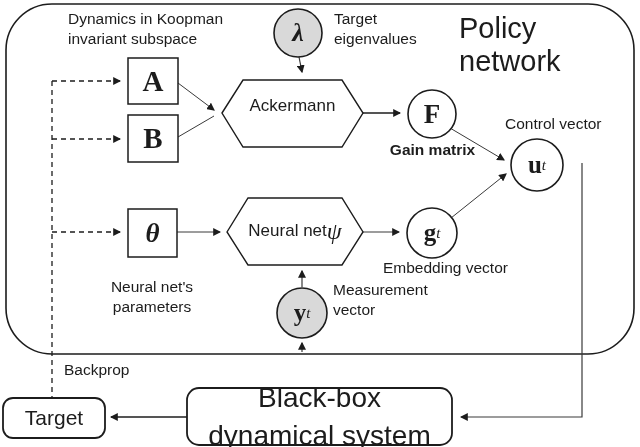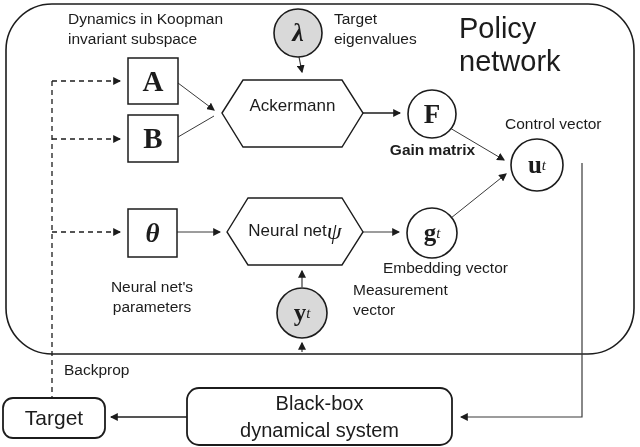--- a/index.html
+++ b/index.html
@@ -25,25 +25,25 @@
   .gain-caption{left:385px;top:140px;width:95px;text-align:center;font-weight:bold;}
   .control-caption{left:505px;top:114px;text-align:right;}
   .u-label{left:511px;top:139px;width:52px;height:52px;font-size:25px;font-weight:bold;}
   .theta-label{left:128px;top:209px;width:49px;height:48px;font-size:27px;font-weight:bold;font-style:italic;}
   .nn-label{left:227px;top:198px;width:136px;height:67px;display:flex;flex-direction:row;align-items:center;justify-content:center;line-height:1.1;}
   .nn-line1{font-size:17px;}
   .nn-line2{font-family:"Liberation Serif","DejaVu Serif",serif;font-style:italic;font-size:24px;}
   .g-label{left:407px;top:208px;width:50px;height:50px;font-size:25px;font-weight:bold;}
   .embedding-caption{left:383px;top:258px;width:150px;text-align:left;}
   .y-label{left:277px;top:288px;width:50px;height:50px;font-size:25px;font-weight:bold;}
-  .measurement-caption{left:333px;top:280px;margin-left:20px;}
+  .measurement-caption{left:333px;top:280px;}
   .params-caption{left:102px;top:260px;width:100px;text-align:center;margin-top:17px;}
   .backprop-caption{left:64px;top:360px;}
   .reward-label{left:3px;top:398px;width:102px;height:40px;font-size:21px;}
-  .blackbox-label{left:187px;top:388px;width:265px;height:57px;font-size:20px;line-height:1.35;}
+  .blackbox-label{left:187px;top:388px;width:265px;height:57px;font-size:28px;line-height:1.35;}
   sub.t{font-size:15px;font-weight:normal;font-style:italic;vertical-align:-4px;line-height:0;}
 </style>
 </head>
 <body>
 
 <div id="stage">
 
   <svg id="wires" width="640" height="447" viewBox="0 0 640 447">
     <defs>
       <marker id="arrow" viewBox="0 0 10 10" refX="8.5" refY="5" markerWidth="8" markerHeight="8" markerUnits="userSpaceOnUse" orient="auto">

